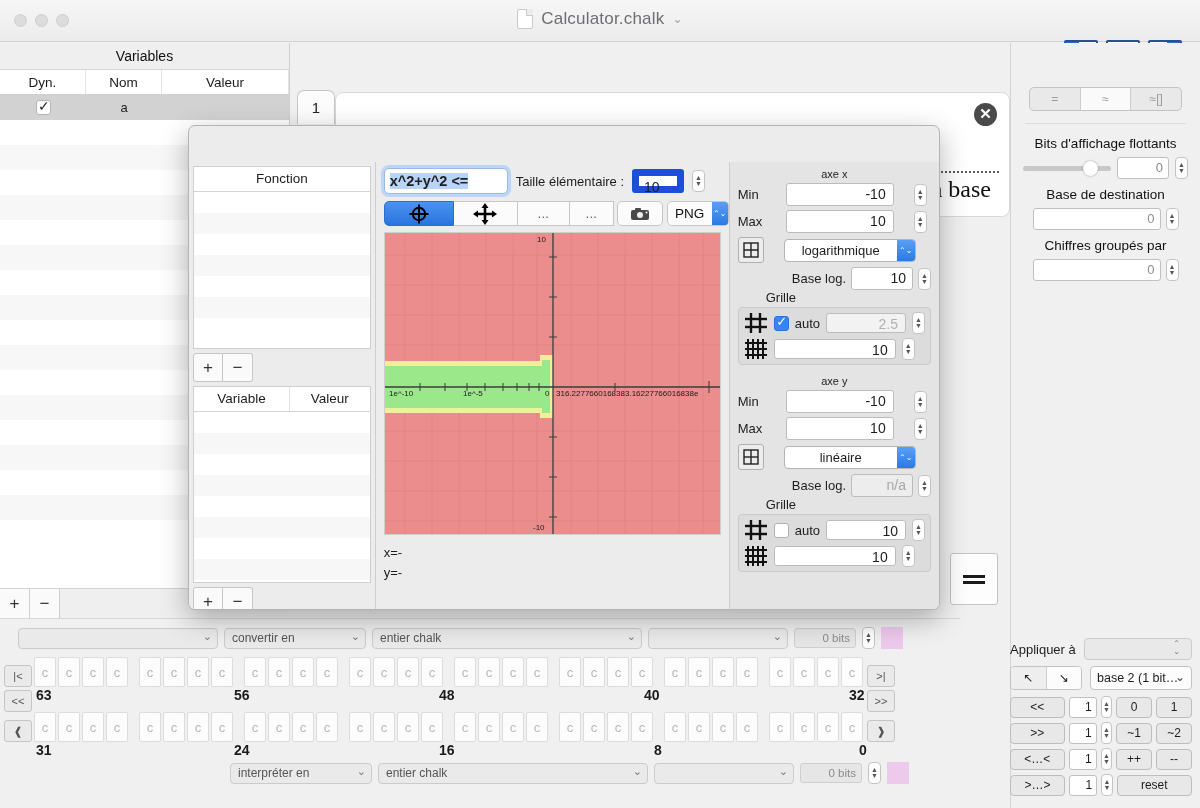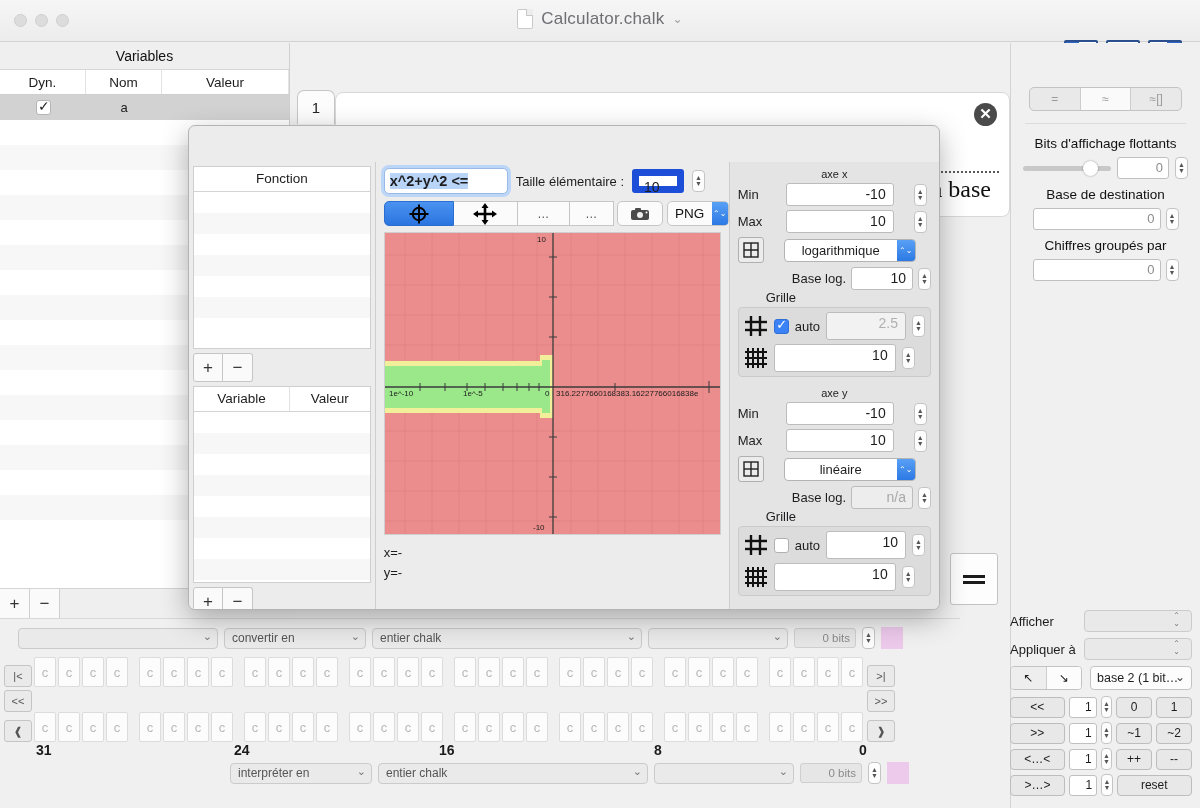--- a/index.html
+++ b/index.html
@@ -188,21 +188,21 @@
   .scalepop{ width:132px; height:23px; background:#fff; border:1px solid #b4b4b4; border-radius:4px; font-size:13px; text-align:center; line-height:21px; position:relative; padding-right:18px;}
   .scalepop .bluecap{ position:absolute; right:0; top:0; width:18px; height:21px; background:linear-gradient(#59a0f5,#2c79e4); border-radius:0 3px 3px 0; color:#fff; font-size:8px; line-height:21px; text-align:center;}
   .baselogrow{ display:flex; align-items:center; justify-content:flex-end; gap:5px; margin-top:3px;}
   .baselogrow .k{ font-size:13px;}
   .blf{ width:62px; height:23px; background:#fff; border:1px solid #bcbcbc; border-radius:3px; text-align:right; padding-right:6px; font-size:14px; line-height:21px;}
   .blf.dim{ background:#ededed; color:#a8a8a8;}
   .grlbl{ font-size:13px; padding-left:28px; }
   .grbox{ background:#dcdcdc; border:1px solid #cacaca; border-radius:4px; padding:4px 5px; margin-top:2px;}
   .grrow{ display:flex; align-items:center; gap:6px; margin-bottom:4px;}
   .grrow:last-child{ margin-bottom:0;}
-  .gfield{ width:80px; height:28px; background:#fff; border:1px solid #bcbcbc; border-radius:3px; text-align:right; padding-right:7px; font-size:14px; line-height:21px;padding-left:32px;}
+  .gfield{ width:80px; height:20px; background:#fff; border:1px solid #bcbcbc; border-radius:3px; text-align:right; padding-right:7px; font-size:14px; line-height:21px;padding-left:32px;}
   .gfield.dim{ background:#f2f2f2; color:#b0b0b0;}
   .cbs{ width:15px; height:15px; border:1px solid #b0b0b0; border-radius:3px; background:#fff; position:relative;}
   .cbs.on{ background:#3b82f6; border-color:#2f6fd8;}
   .cbs.on:after{ content:"✓"; position:absolute; left:1.5px; top:-3px; font-size:13px; color:#fff;}
   .autolbl{ font-size:13px; }
   svg{ display:block; }
 </style>
 </head>
 <body>
 
@@ -306,24 +306,20 @@
     <div class="row-c">
       <div class="numfield wide">0</div>
       <div class="stepper">
           <span>▲</span>
           <span>▼</span>
         </div>
     </div>
 
     <div class="brc">
       <div class="rowlbl">
-        <span>Afficher</span>
-        <div class="popup"></div>
-      </div>
-      <div class="rowlbl">
         <span>Appliquer à</span>
         <div class="popup"></div>
       </div>
       <div class="rowlbl">
         <div class="arrowpair">
           <div>↖</div>
           <div>↘</div>
         </div>
         <div class="basepopup">base 2 (1 bit…</div>
       </div>
@@ -440,20 +436,27 @@
               <div class="bit">c</div>
               <div class="bit">c</div>
               <div class="bit">c</div>
             </div>
           <div class="nib">
               <div class="bit">c</div>
               <div class="bit">c</div>
               <div class="bit">c</div>
               <div class="bit">c</div>
             </div>
+        </div>
+        <div class="bitlabels">
+          <span style="left:2px">63</span>
+          <span style="left:200px">56</span>
+          <span style="left:405px">48</span>
+          <span style="left:610px">40</span>
+          <span style="left:815px">32</span>
         </div>
       </div>
       <div class="sidebtns" style="margin-left:4px">
         <div class="sb">&gt;|</div>
         <div class="sb">&gt;&gt;</div>
       </div>
     </div>
 
     <div class="bitrow" style="margin-top:-4px">
       <div class="sidebtns">

